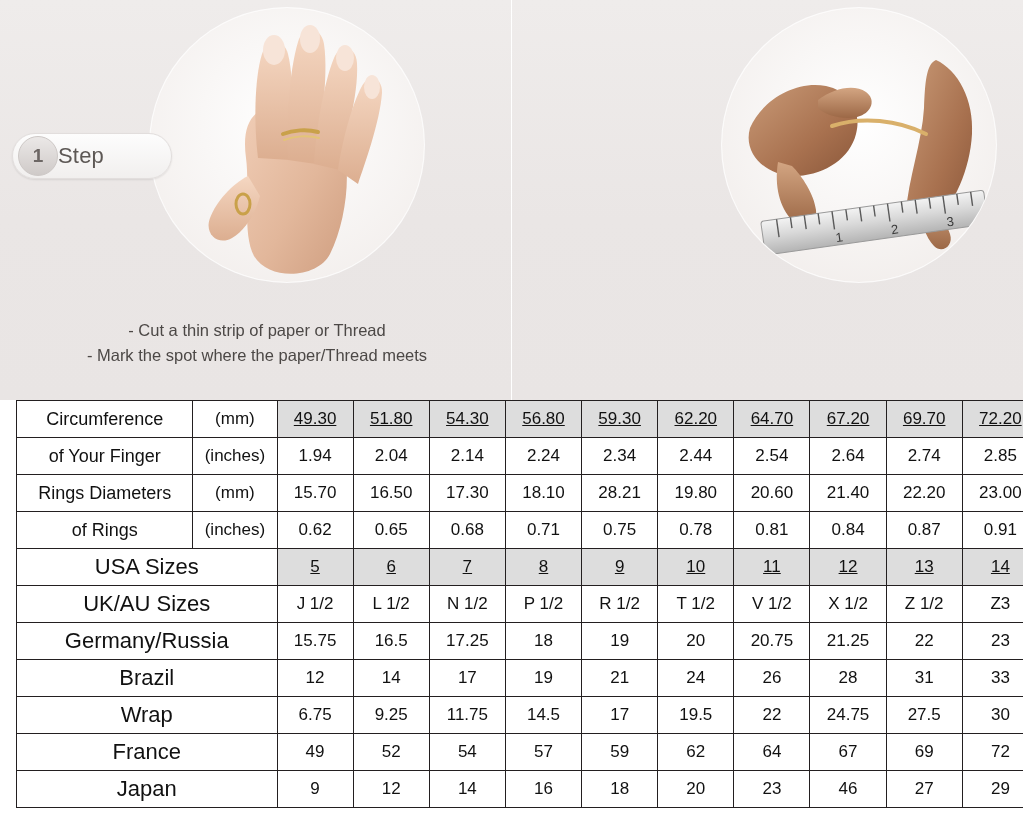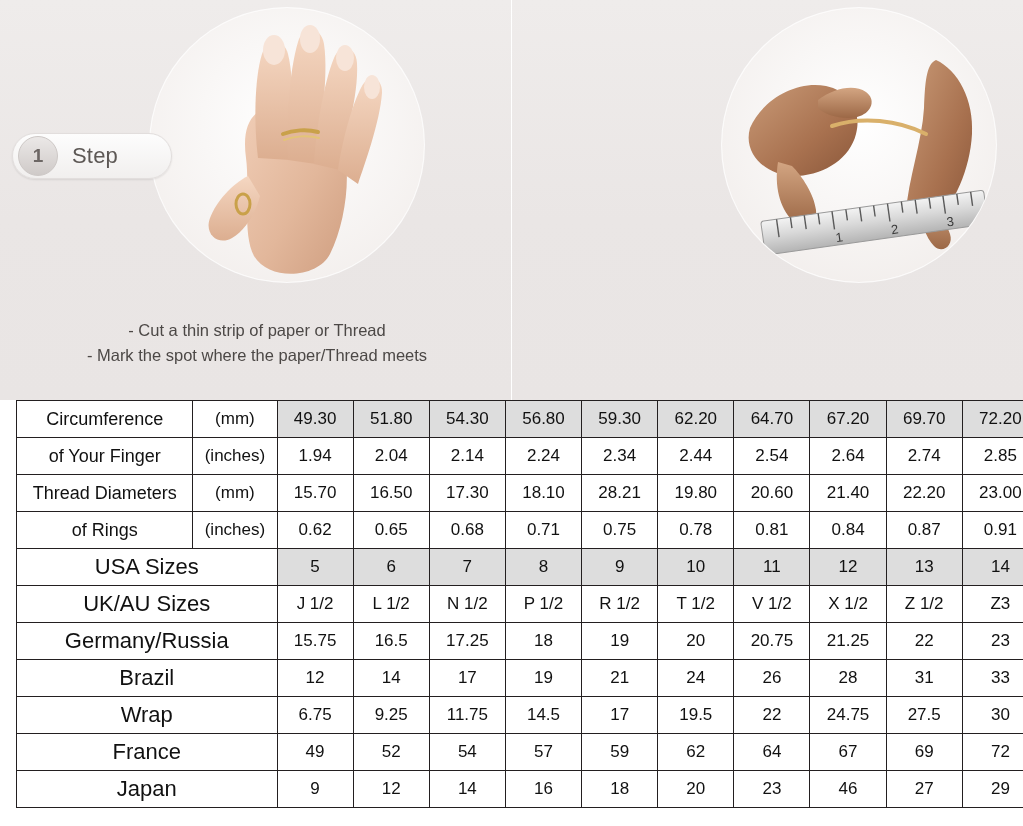--- a/index.html
+++ b/index.html
@@ -89,21 +89,20 @@
     border: 1px solid #cdc8c6;
     color: #6d6765;
     font-size: 19px;
     font-weight: bold;
     display: flex;
     align-items: center;
     justify-content: center;
     flex: none;
   }
   .step-word {
-    margin-left: 14px;
     font-size: 22px;
     color: #5d5855;
     letter-spacing: 0.2px;
   }
 
   
   .bullets {
     position: absolute;
     top: 318px;
     font-size: 16.5px;
@@ -143,20 +142,21 @@
   td.lbl-left {
     text-align: left;
     padding-left: 8px;
     font-size: 22px;
   }
   td.unit {
     font-size: 17px;
   }
   td.shaded {
     background: #dddddd;
+    text-decoration: underline;
   }
   .col-label { width: 176px; }
   .col-unit { width: 84px; }
   .col-val { width: 76px; }
 </style>
 </head>
 <body>
 
 <div class="page">
 
@@ -325,21 +325,21 @@
           <td>2.24</td>
           <td>2.34</td>
           <td>2.44</td>
           <td>2.54</td>
           <td>2.64</td>
           <td>2.74</td>
           <td>2.85</td>
         </tr>
 
         <tr>
-          <td class="lbl">Thread Diameters</td>
+          <td class="lbl">Rings Diameters</td>
           <td class="unit">(mm)</td>
           <td>15.70</td>
           <td>16.50</td>
           <td>17.30</td>
           <td>18.10</td>
           <td>28.21</td>
           <td>19.80</td>
           <td>20.60</td>
           <td>21.40</td>
           <td>22.20</td>

